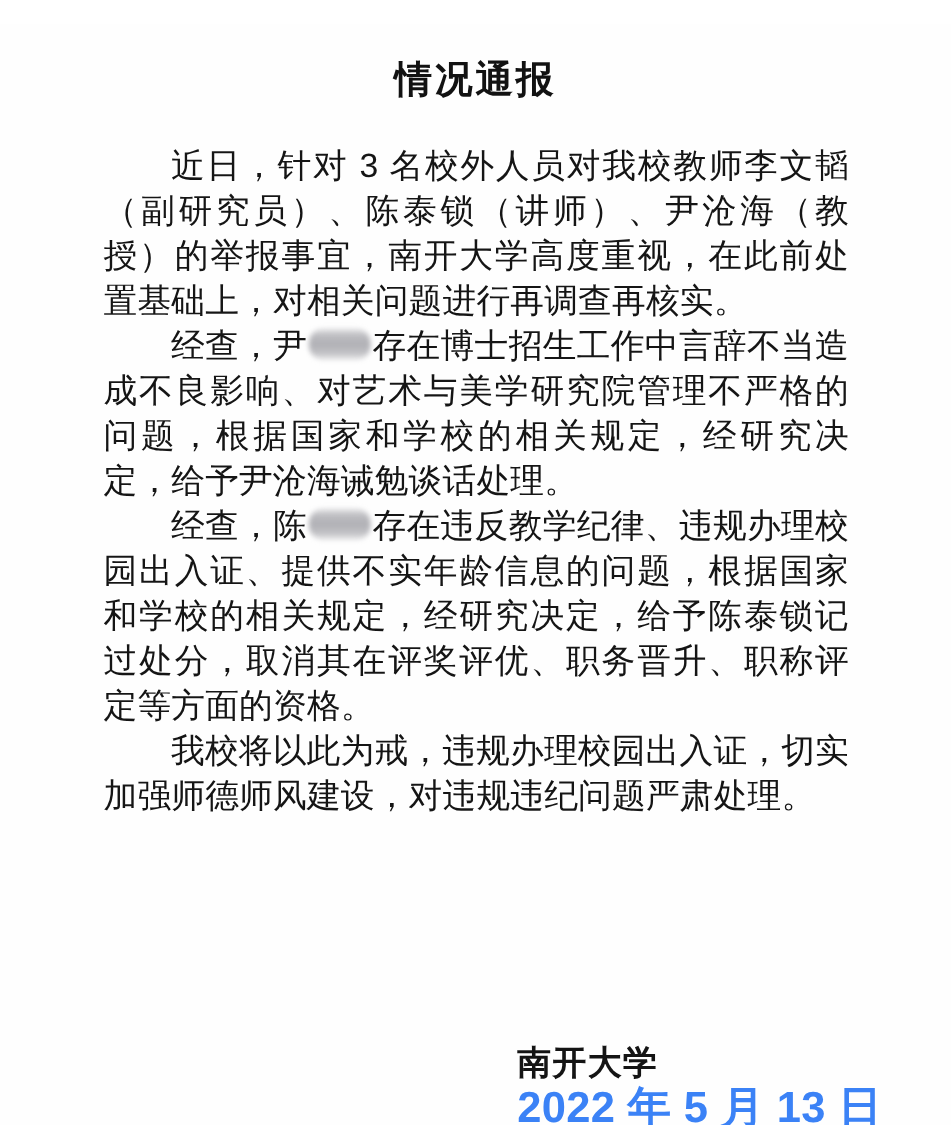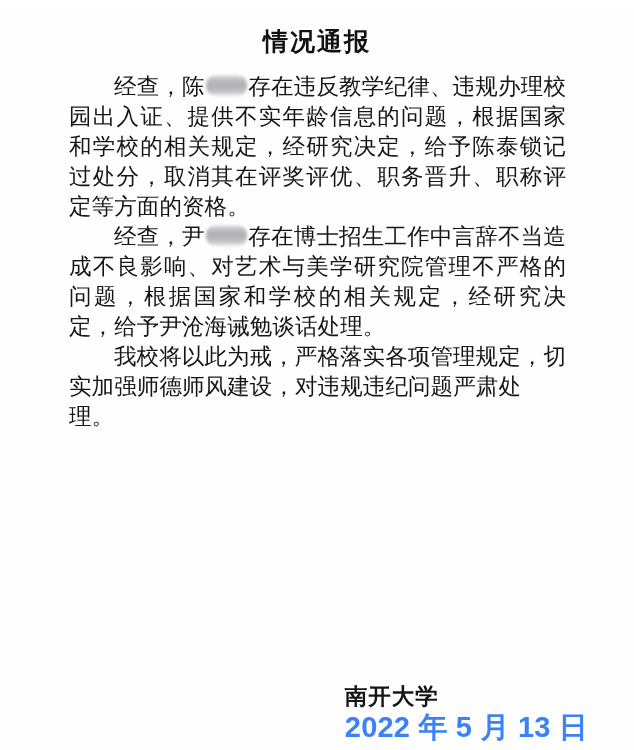--- a/index.html
+++ b/index.html
@@ -22,21 +22,21 @@
     background: #fefefe;
     box-sizing: border-box;
   }
 
   .doc-title {
     text-align: center;
     font-size: 25px;
     font-weight: 700;
     letter-spacing: 2px;
     color: #121212;
-    margin: 4px;
+    margin: 16px;
     padding-top: 22px;
     padding-bottom: 11px;
     line-height: 1.25;
   }
 
   .body-col {
     margin: 0 auto;
     width: 497px;
     padding-left: 1px;
   }
@@ -101,23 +101,24 @@
   }
 </style>
 </head>
 <body>
 
 <div class="page">
 
   <h1 class="doc-title">情况通报</h1>
 
   <div class="body-col">
+    <p class="para">近日，针对 3 名校外人员对我校教师李文韬（副研究员）、陈泰锁（讲师）、尹沧海（教授）的举报事宜，南开大学高度重视，在此前处置基础上，对相关问题进行再调查再核实。</p>
+    <p class="para">经查，尹<span class="redact"></span>存在博士招生工作中言辞不当造成不良影响、对艺术与美学研究院管理不严格的问题，根据国家和学校的相关规定，经研究决定，给予尹沧海诫勉谈话处理。</p>
     <p class="para">经查，陈<span class="redact"></span>存在违反教学纪律、违规办理校园出入证、提供不实年龄信息的问题，根据国家和学校的相关规定，经研究决定，给予陈泰锁记过处分，取消其在评奖评优、职务晋升、职称评定等方面的资格。</p>
-    <p class="para">经查，尹<span class="redact"></span>存在博士招生工作中言辞不当造成不良影响、对艺术与美学研究院管理不严格的问题，根据国家和学校的相关规定，经研究决定，给予尹沧海诫勉谈话处理。</p>
-    <p class="para">我校将以此为戒，严格落实各项管理规定，切实加强师德师风建设，对违规违纪问题严肃处理。</p>
+    <p class="para">我校将以此为戒，违规办理校园出入证，切实加强师德师风建设，对违规违纪问题严肃处理。</p>
   </div>
 
   <div class="sign-block">
     <div class="sign-org">南开大学</div>
     <div class="sign-date">2022 年 5 月 13 日</div>
   </div>
 
 </div>
 
 </body></html>

